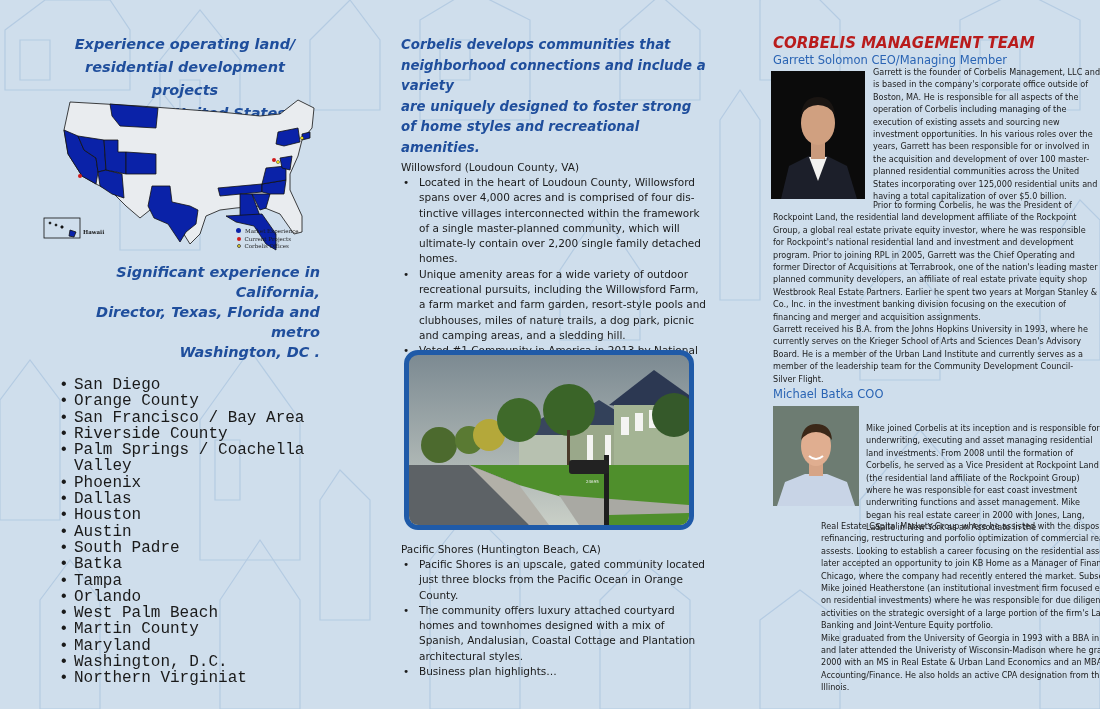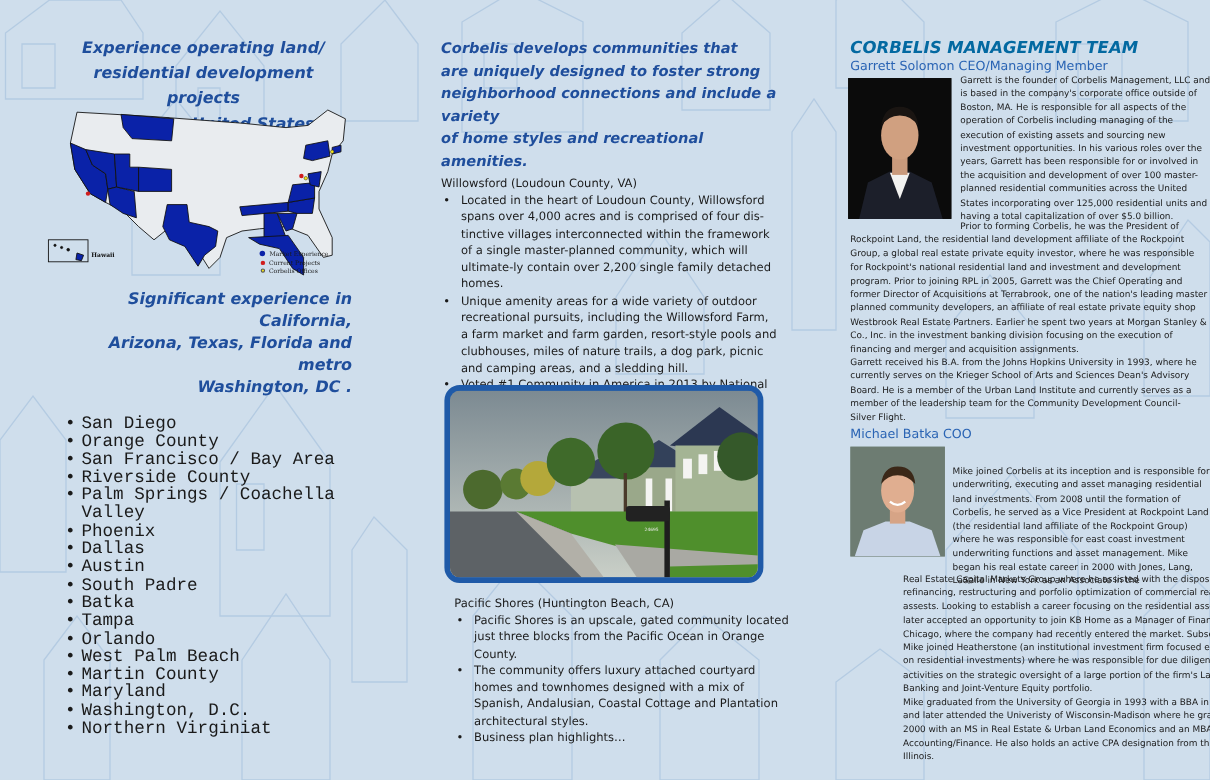--- a/index.html
+++ b/index.html
@@ -44,31 +44,31 @@
 
   .mid-head {
     position: absolute; top: 35px; left: 11px; width: 310px;
     font-size: 13.3px; line-height: 20.5px;
   }
   .proj-title { font-size: 10.5px; line-height: 15px; }
   .proj-list { list-style: none; font-size: 10.5px; line-height: 15.3px; }
   .proj-list li { position: relative; padding-left: 18px; }
   .proj-list li::before { content: "•"; position: absolute; left: 2px; }
   .proj1 { position: absolute; top: 118px; left: 11px; width: 305px; margin-top: 42px; }
-  .proj2 { position: absolute; top: 542px; left: 11px; width: 305px; margin-left: 12px; }
+  .proj2 { position: absolute; top: 542px; left: 11px; width: 305px; }
 
   .photo-frame {
     position: absolute; top: 350px; left: 14px; width: 290px; height: 180px;
     border: 5px solid #1f5aa8; border-radius: 14px; overflow: hidden;
     background: #1f5aa8;
   }
 
   .team-title {
     position: absolute; top: 34px; left: 10px;
-    color: #0369a1; font-weight: bold; font-style: italic; font-size: 15px;
+    color: #b91c1c; font-weight: bold; font-style: italic; font-size: 15px;
   }
   .person-name {
     color: #2a64b4; font-size: 11.5px; line-height: 14px;
   }
   .bio { font-size: 8.1px; line-height: 12.4px; color: #1a1a1a; }
   .p1-name { position: absolute; top: 53px; left: 10px; }
   .p1-photo { position: absolute; top: 71px; left: 8px; width: 94px; height: 128px; background: #0b0b0b; overflow: hidden; }
   .p1-bio-a { position: absolute; top: 66px; left: 110px; width: 228px; }
   .p1-bio-b { position: absolute; top: 263px; left: 10px; width: 325px; }
   .p1-bio-b .indent { display: block; text-indent: 100px; }
@@ -156,51 +156,52 @@
     </svg>
     <div style="position:absolute; left:196px; top:134px; font-family:'DejaVu Serif',serif; font-size:5.5px; line-height:7.5px;">
       <div><span style="display:inline-block;width:5px;height:5px;border-radius:50%;background:#0a22a8;margin-right:4px;"></span><span>Market Experience</span></div>
       <div><span style="display:inline-block;width:4px;height:4px;border-radius:50%;background:#d01c1c;margin:0 4px 0 0.5px;"></span><span>Current Projects</span></div>
       <div><span style="display:inline-block;width:4px;height:4px;border-radius:50%;background:#f2e21a;border:0.5px solid #555;margin:0 4px 0 0.5px;"></span><span>Corbelis Offices</span></div>
     </div>
   </div>
 
   <h2 class="headline left-sub">
     <span style="display:block">Significant experience in California,</span>
-    <span style="display:block">Arizona, Texas, Florida and metro</span>
+    <span style="display:block">Director, Texas, Florida and metro</span>
     <span style="display:block">Washington, DC .</span>
   </h2>
 
 
   <ul class="left-list">
     <li>San Diego</li>
     <li>Orange County</li>
     <li>San Francisco / Bay Area</li>
     <li>Riverside County</li>
     <li>Palm Springs / Coachella Valley</li>
     <li>Phoenix</li>
     <li>Dallas</li>
+    <li>Houston</li>
     <li>Austin</li>
     <li>South Padre</li>
     <li>Batka</li>
     <li>Tampa</li>
     <li>Orlando</li>
     <li>West Palm Beach</li>
     <li>Martin County</li>
     <li>Maryland</li>
     <li>Washington, D.C.</li>
     <li>Northern Virginiat</li>
   </ul>
 </section>
 
 <section class="col col-mid">
   <h2 class="headline mid-head">
     <span style="display:block">Corbelis develops communities that</span>
+    <span style="display:block">neighborhood connections and include a variety</span>
     <span style="display:block">are uniquely designed to foster strong</span>
-    <span style="display:block">neighborhood connections and include a variety</span>
     <span style="display:block">of home styles and recreational amenities.</span>
   </h2>
 
   <div class="proj1">
     <div class="proj-title">Willowsford (Loudoun County, VA)</div>
     <ul class="proj-list">
       <li>Located in the heart of Loudoun County, Willowsford spans over 4,000 acres and is comprised of four dis-tinctive villages interconnected within the framework of a single master-planned community, which will ultimate-ly contain over 2,200 single family detached homes.</li>
       <li>Unique amenity areas for a wide variety of outdoor recreational pursuits, including the Willowsford Farm, a farm market and farm garden, resort-style pools and clubhouses, miles of nature trails, a dog park, picnic and camping areas, and a sledding hill.</li>
       <li>Voted #1 Community in America in 2013 by National Association of Homebuilders.</li>
       <li>Business plan highlights…</li>

